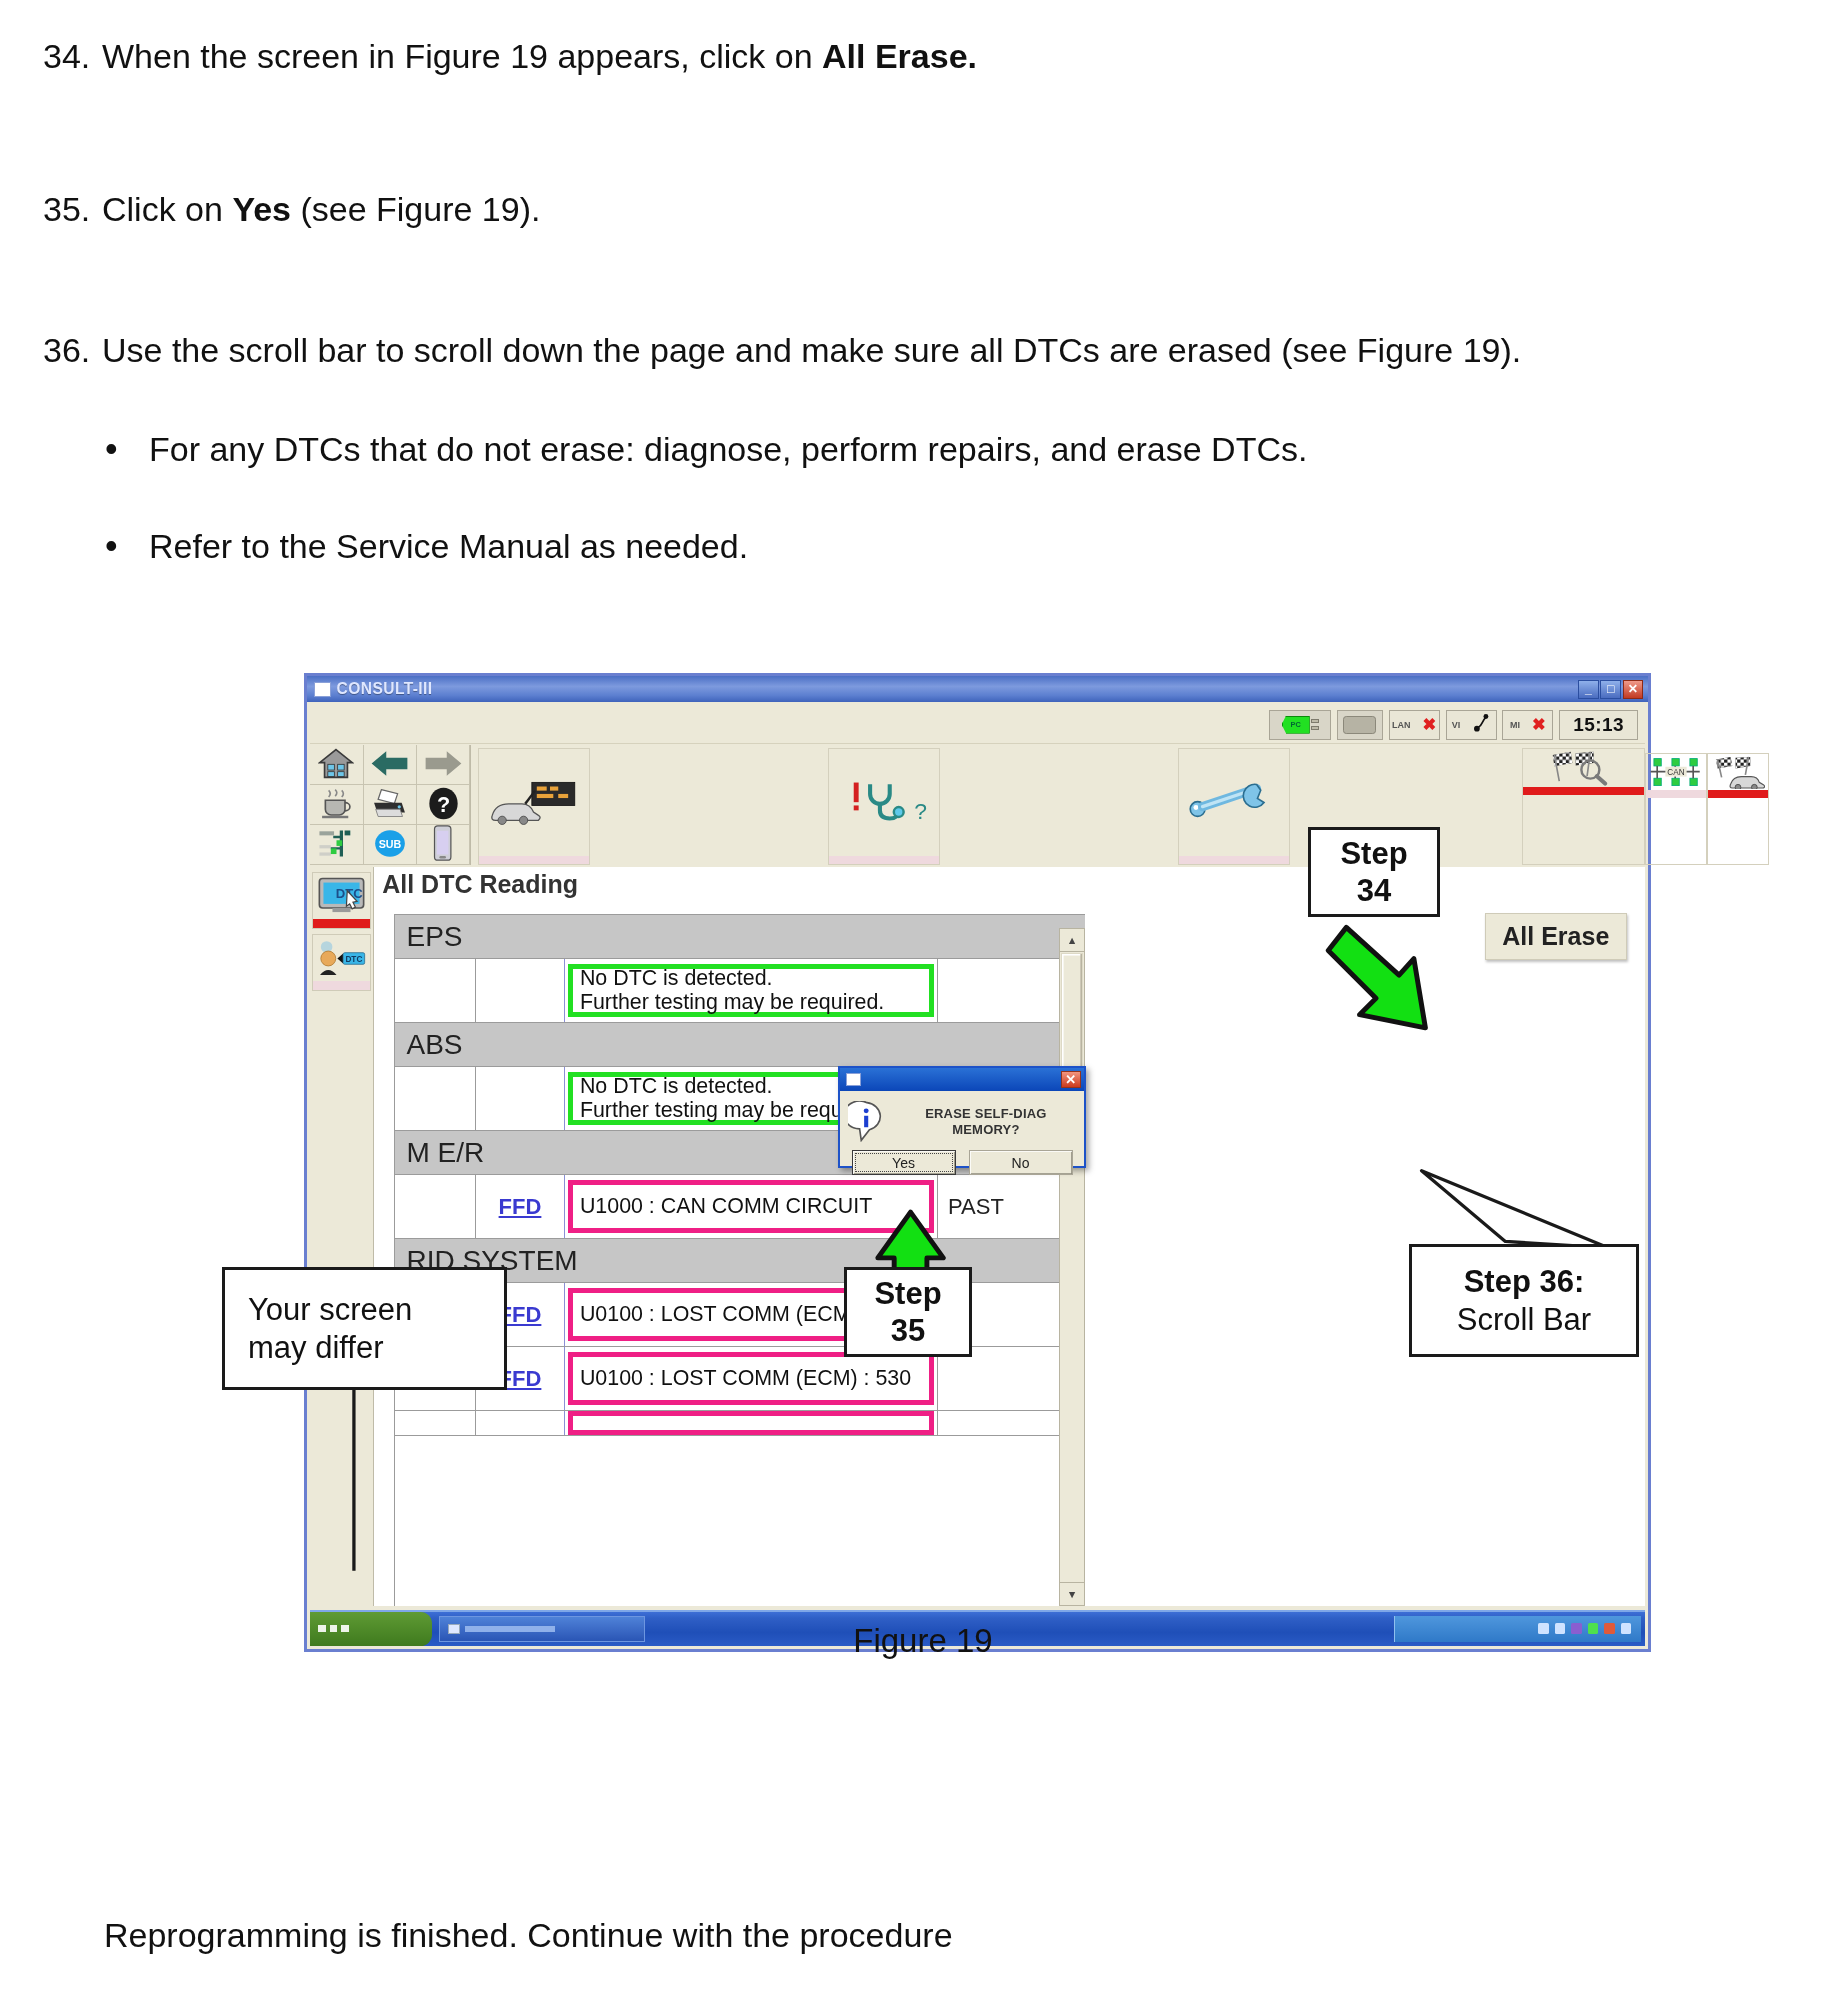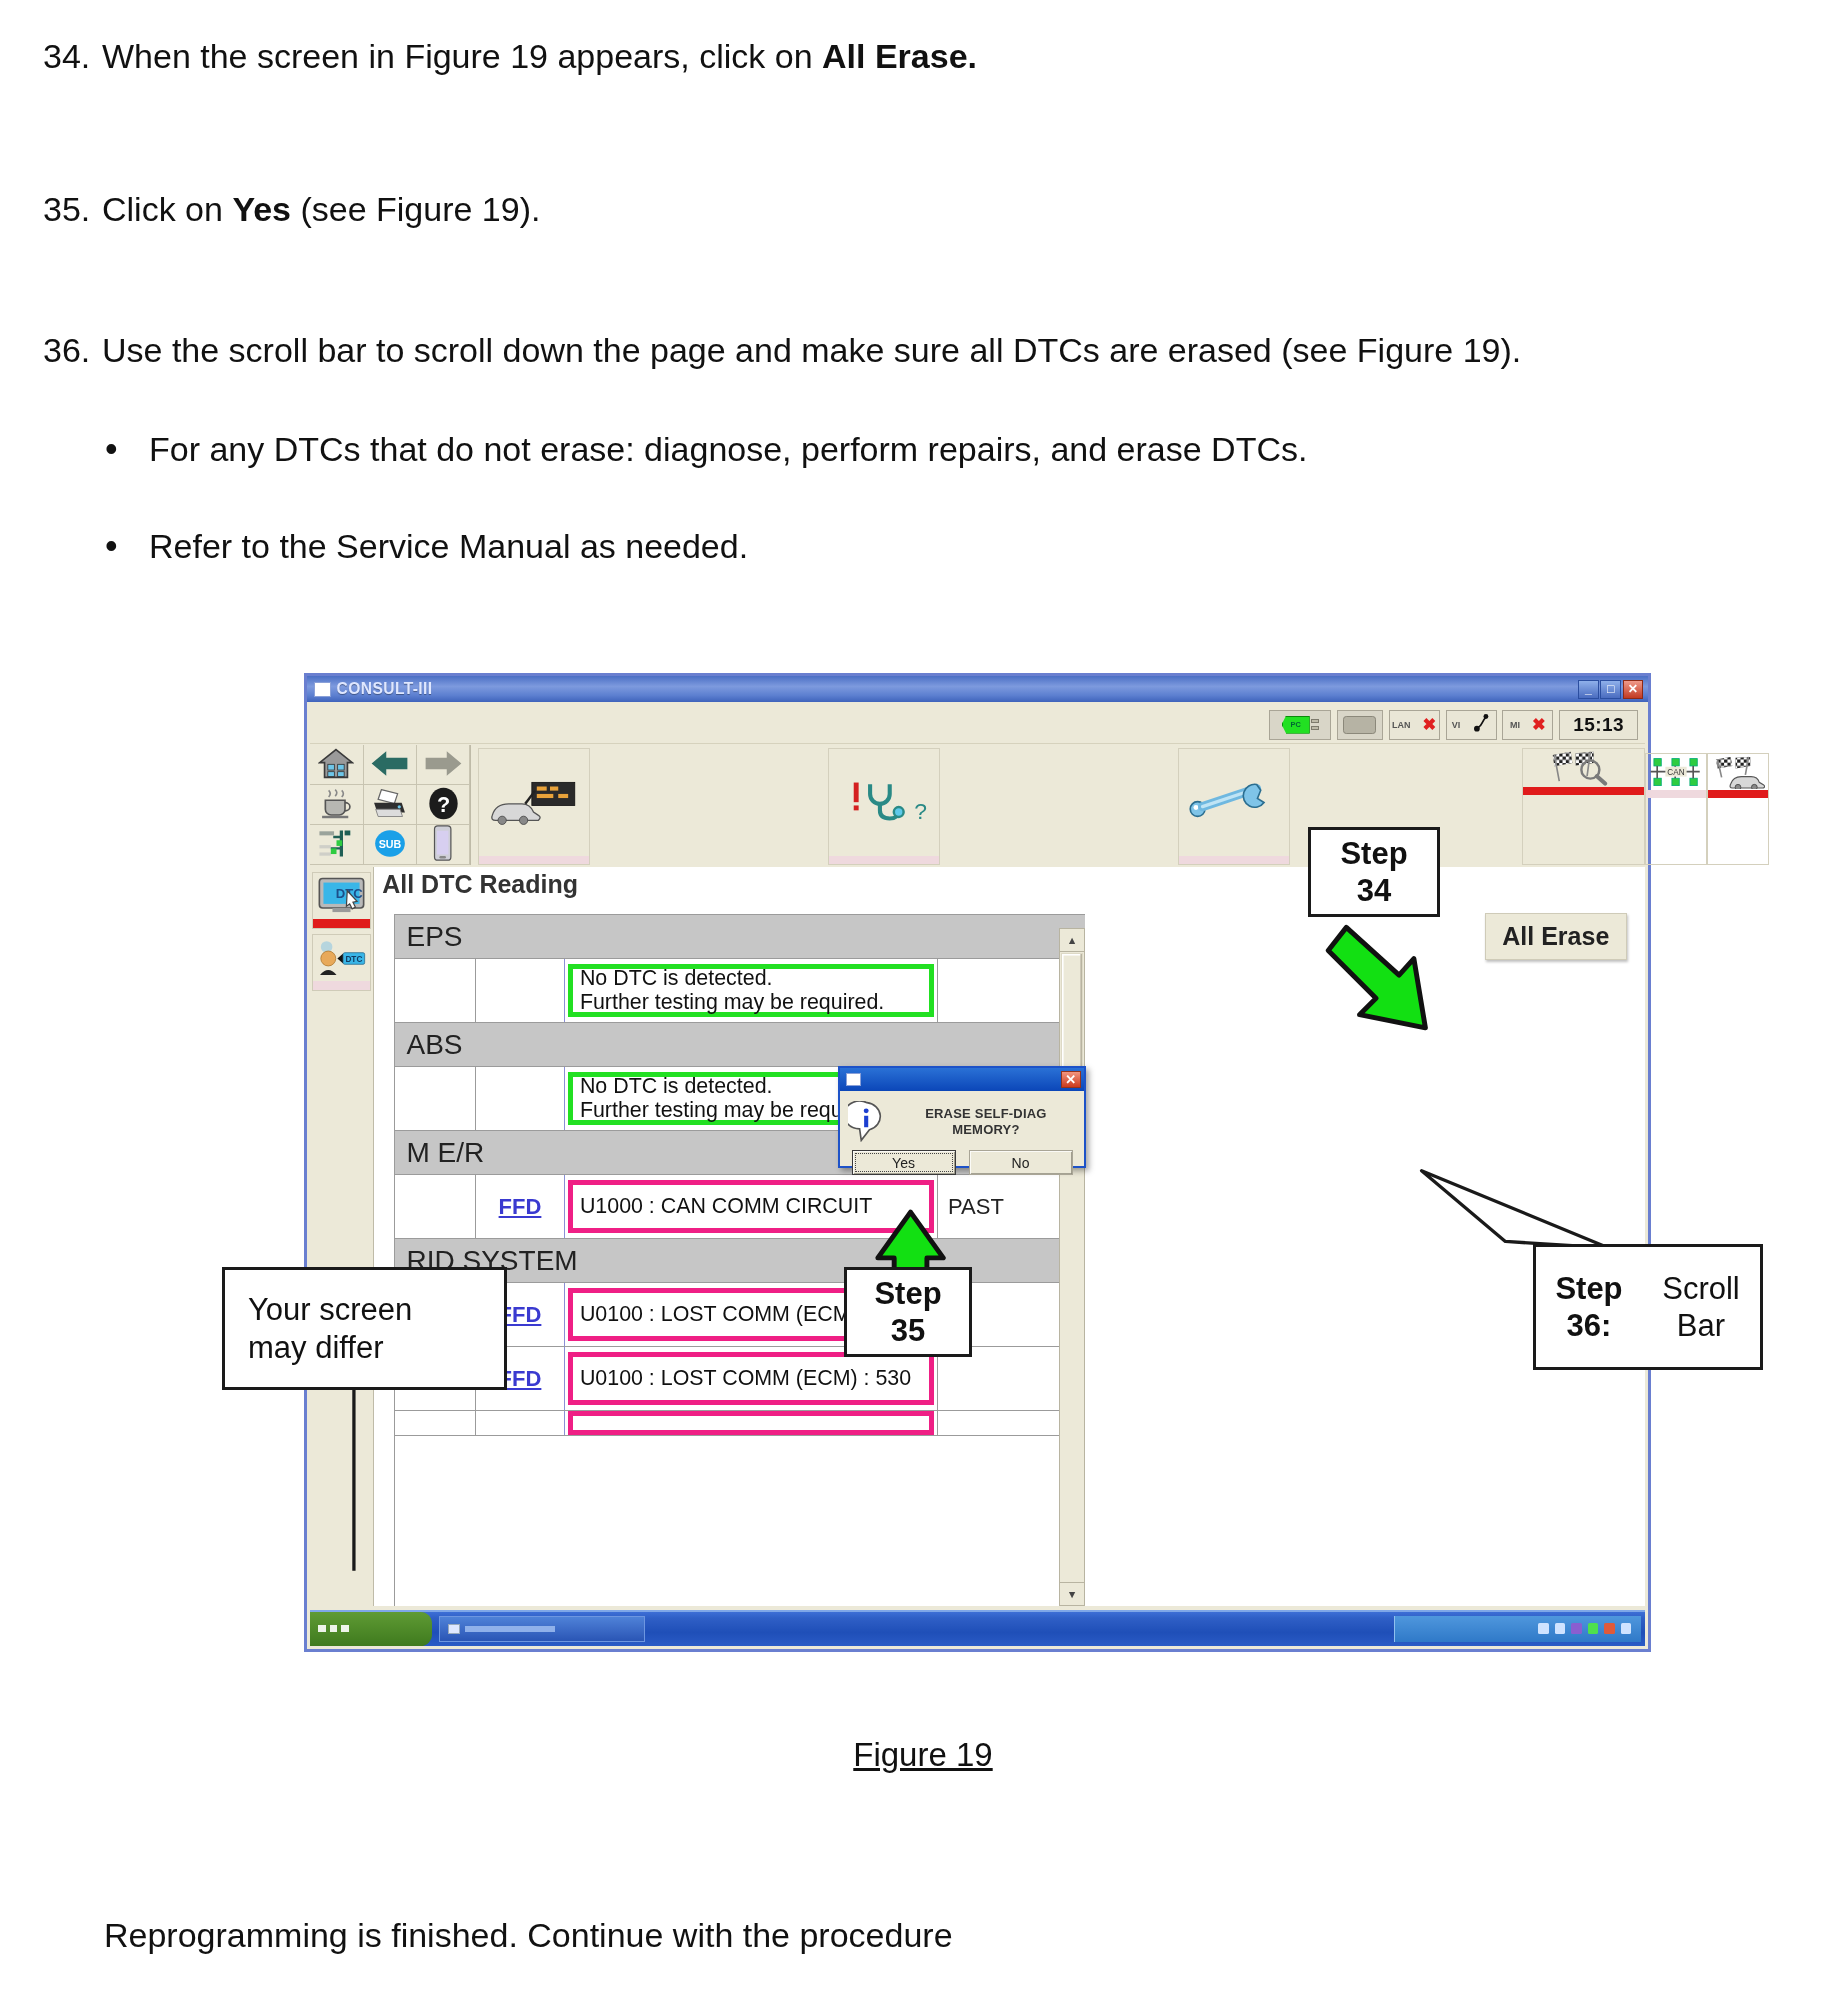--- a/index.html
+++ b/index.html
@@ -806,23 +806,23 @@
   </svg>
   <div class="callout" style="left:222px; top:1267px; width:285px; height:123px; flex-direction:column; align-items:flex-start; padding-left:23px;">
     <div>Your screen</div>
     <div>may differ</div>
   </div>
 
   <svg class="leader" style="left:1415px; top:1151px;" width="345" height="148" viewBox="0 0 420 180">
     <path d="M8 24 L236 118 L110 110 Z" fill="#fff" stroke="#1a1a1a" stroke-width="4" stroke-linejoin="round"></path>
   </svg>
 
-  <div class="callout bold" style="left:1533px; top:1244px; width:230px; height:126px; flex-direction:row;">
+  <div class="callout bold" style="left:1409px; top:1244px; width:230px; height:113px; flex-direction:column;">
     <div>Step 36:</div>
     <div style="font-weight:normal;">Scroll Bar</div>
   </div>
 
-  <div class="fig-caption" style="top:1736px;text-decoration:underline;">Figure 19</div>
+  <div class="fig-caption" style="top:1622px;">Figure 19</div>
 
   <div class="doc-footer" style="left:104px; top:1916px;">Reprogramming is finished.  Continue with the procedure</div>
 
 </div>
 
 
 </body></html>

